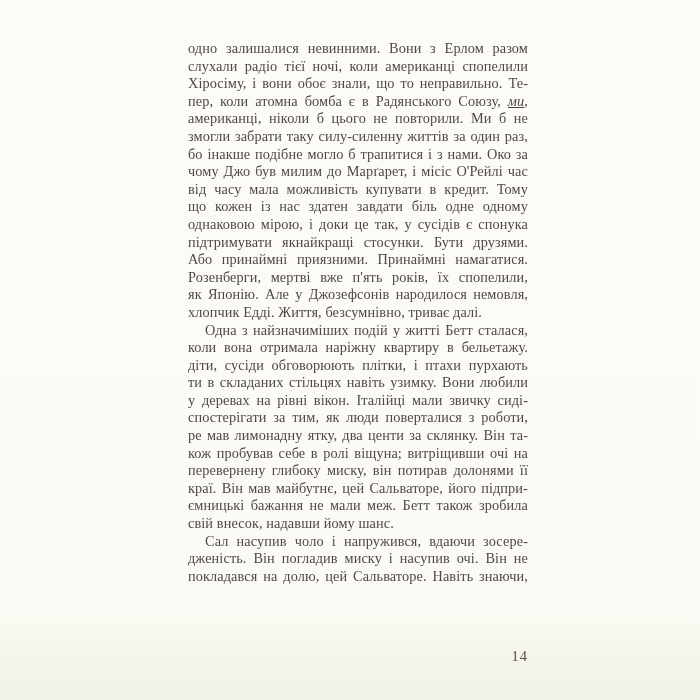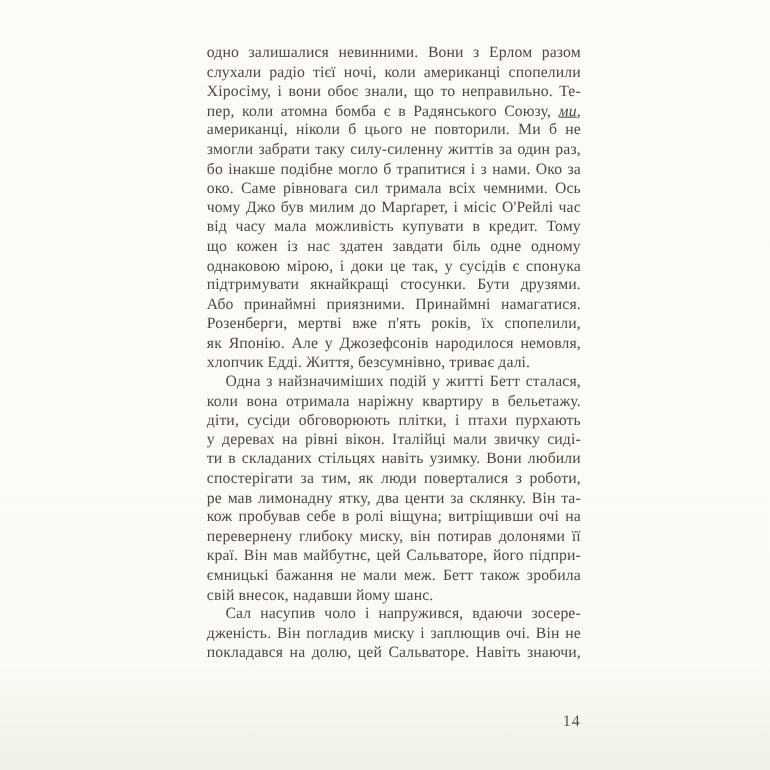--- a/index.html
+++ b/index.html
@@ -56,40 +56,39 @@
 
 <div class="page">
   <div class="text-col" id="text-col" style="color: rgb(78, 74, 67);">
       <div class="line"><span>одно залишалися невинними. Вони з Ерлом разом</span></div>
       <div class="line"><span>слухали радіо тієї ночі, коли американці спопелили</span></div>
       <div class="line"><span>Хіросіму, і вони обоє знали, що то неправильно. Те-</span></div>
       <div class="line"><span>пер, коли атомна бомба є в Радянського Союзу, </span><span class="italic">ми</span><span>,</span></div>
       <div class="line"><span>американці, ніколи б цього не повторили. Ми б не</span></div>
       <div class="line"><span>змогли забрати таку силу-силенну життів за один раз,</span></div>
       <div class="line"><span>бо інакше подібне могло б трапитися і з нами. Око за</span></div>
-      <div class="line"><span>око. Саме рівновага сил тримала всіх чемними. Ось</span></div>
       <div class="line"><span>чому Джо був милим до Марґарет, і місіс О'Рейлі час</span></div>
       <div class="line"><span>від часу мала можливість купувати в кредит. Тому</span></div>
       <div class="line"><span>що кожен із нас здатен завдати біль одне одному</span></div>
       <div class="line"><span>однаковою мірою, і доки це так, у сусідів є спонука</span></div>
       <div class="line"><span>підтримувати якнайкращі стосунки. Бути друзями.</span></div>
       <div class="line"><span>Або принаймні приязними. Принаймні намагатися.</span></div>
       <div class="line"><span>Розенберги, мертві вже п'ять років, їх спопелили,</span></div>
       <div class="line"><span>як Японію. Але у Джозефсонів народилося немовля,</span></div>
       <div class="line para-end"><span>хлопчик Едді. Життя, безсумнівно, триває далі.</span></div>
       <div class="line indent"><span>Одна з найзначиміших подій у житті Бетт сталася,</span></div>
       <div class="line"><span>коли вона отримала наріжну квартиру в бельетажу.</span></div>
       <div class="line"><span>діти, сусіди обговорюють плітки, і птахи пурхають</span></div>
+      <div class="line"><span>ти в складаних стільцях навіть узимку. Вони любили</span></div>
       <div class="line"><span>у деревах на рівні вікон. Італійці мали звичку сиді-</span></div>
-      <div class="line"><span>ти в складаних стільцях навіть узимку. Вони любили</span></div>
       <div class="line"><span>спостерігати за тим, як люди поверталися з роботи,</span></div>
       <div class="line"><span>ре мав лимонадну ятку, два центи за склянку. Він та-</span></div>
       <div class="line"><span>кож пробував себе в ролі віщуна; витріщивши очі на</span></div>
       <div class="line"><span>перевернену глибоку миску, він потирав долонями її</span></div>
       <div class="line"><span>краї. Він мав майбутнє, цей Сальваторе, його підпри-</span></div>
       <div class="line"><span>ємницькі бажання не мали меж. Бетт також зробила</span></div>
       <div class="line para-end"><span>свій внесок, надавши йому шанс.</span></div>
       <div class="line indent"><span>Сал насупив чоло і напружився, вдаючи зосере-</span></div>
-      <div class="line"><span>дженість. Він погладив миску і заплющив очі. Він не</span></div>
+      <div class="line"><span>дженість. Він погладив миску і насупив очі. Він не</span></div>
       <div class="line"><span>покладався на долю, цей Сальваторе. Навіть знаючи,</span></div>
     </div>
   <div class="page-number" style="color: rgb(85, 81, 74);">14</div>
 </div>
 
 </body></html>

